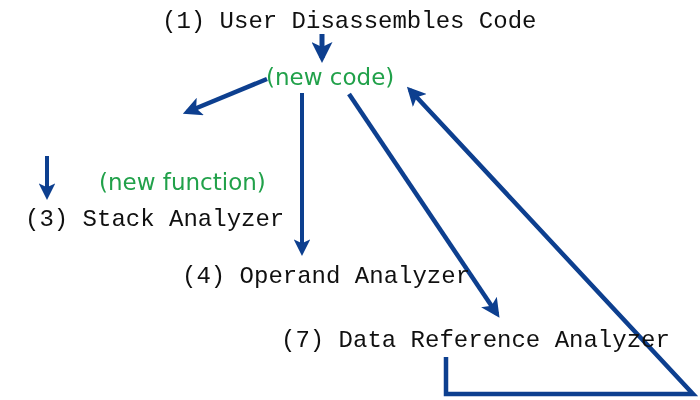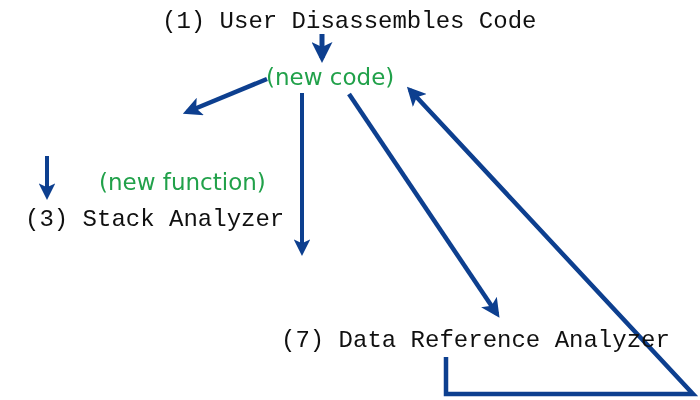--- a/index.html
+++ b/index.html
@@ -72,20 +72,21 @@
     <line x1="349" y1="94" x2="497" y2="314" stroke="#0d3f8f" stroke-width="4.5" marker-end="url(#arrowhead)"></line>
 
     <polyline points="446,357 446,394 693,394 410,90" fill="none" stroke="#0d3f8f" stroke-width="4.5" marker-end="url(#arrowhead)"></polyline>
   </svg>
 
   <div class="node-label" id="label-step-1" style="color: rgb(16, 16, 16);">(1) User Disassembles Code</div>
 
 
   <div class="node-label" id="label-step-3" style="color: rgb(16, 16, 16);">(3) Stack Analyzer</div>
 
+  <div class="node-label" id="label-step-4" style="color: rgb(16, 16, 16);">(4) Operand Analyzer</div>
 
   <div class="node-label" id="label-step-5" style="color: rgb(16, 16, 16);">(7) Data Reference Analyzer</div>
 
   <div class="edge-label" id="label-new-function" style="color: rgb(33, 161, 74);">(new function)</div>
 
   <div class="edge-label" id="label-new-code" style="color: rgb(33, 161, 74);">(new code)</div>
 
 </div>
 
 </body></html>

